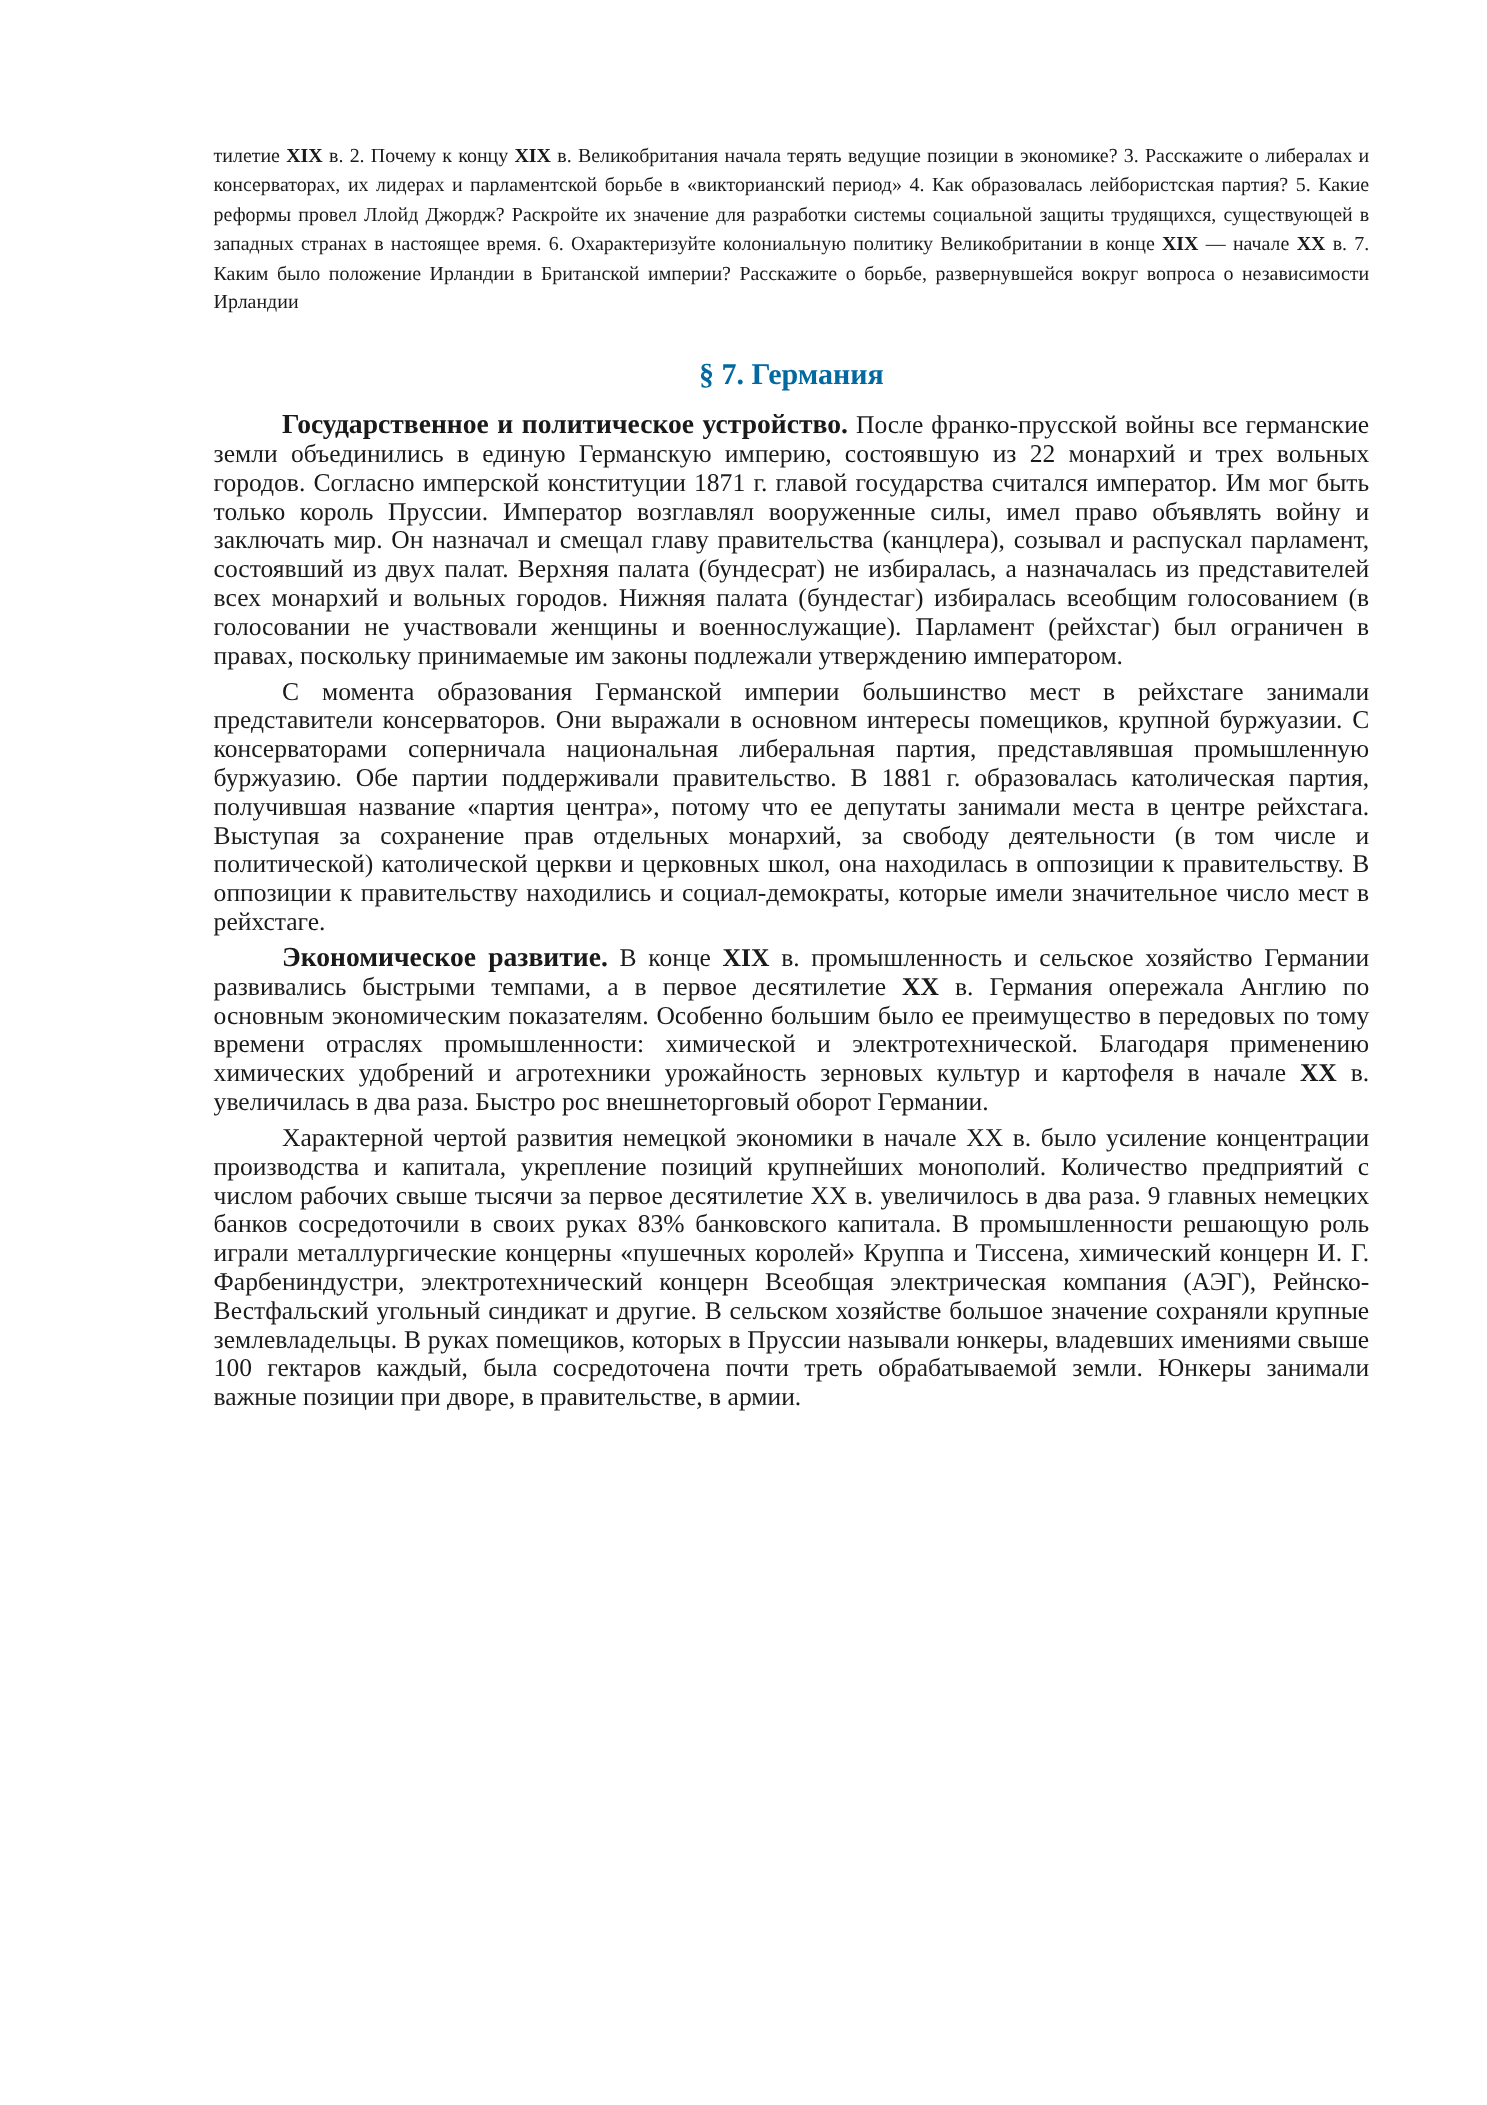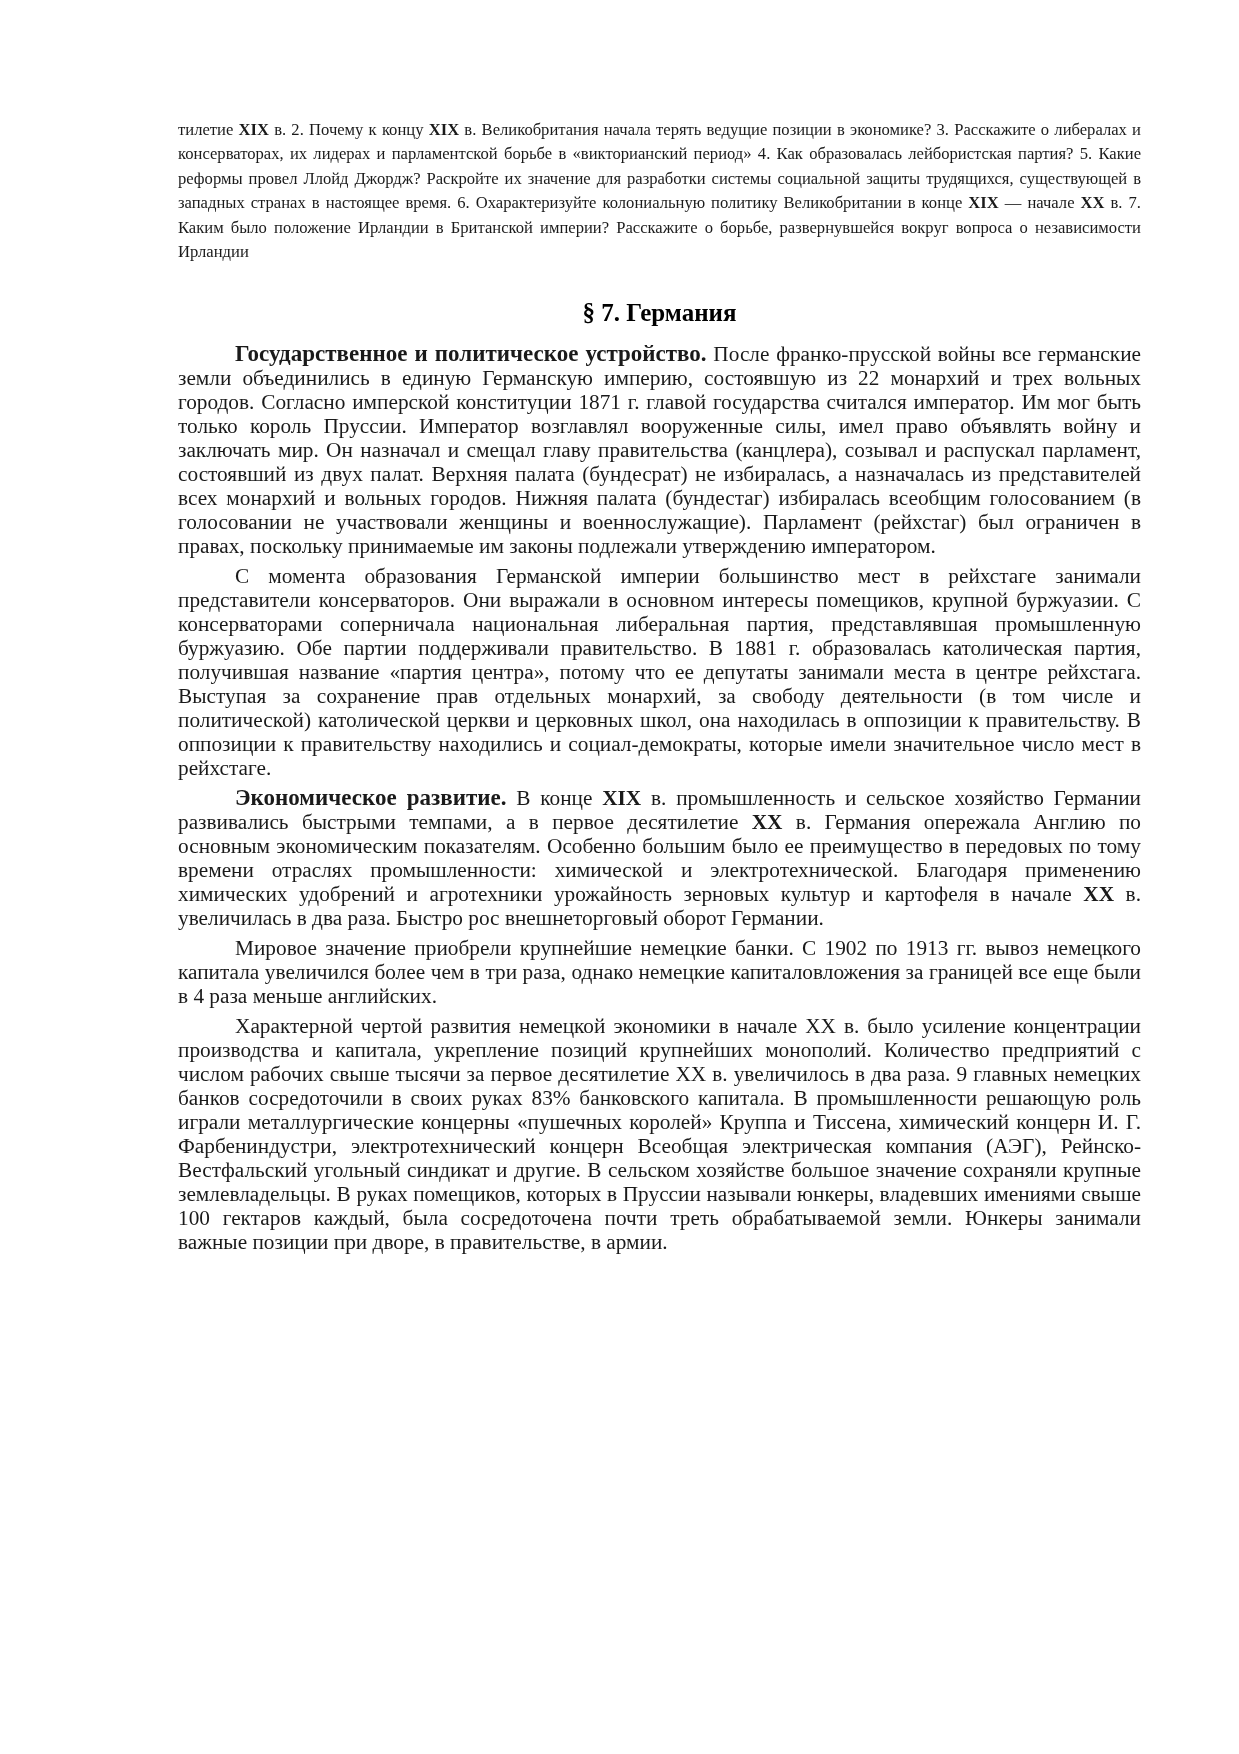--- a/index.html
+++ b/index.html
@@ -16,21 +16,21 @@
     font-size: 16.6px;
     line-height: 24.4px;
     text-align: justify;
     margin: 0;
   }
   .questions b { font-weight: bold; }
   h2.section-title {
     font-family: "Liberation Serif", "DejaVu Serif", serif;
     font-size: 25px;
     font-weight: bold;
-    color: #000000;
+    color: #0369a1;
     text-align: center;
     margin: 34px 0 14px 0;
     line-height: 30px;
   }
   .para {
     font-size: 21.3px;
     line-height: 24px;
     text-align: justify;
     text-indent: 57px;
     margin: 0 0 6px 0;
@@ -48,17 +48,16 @@
   </p>
 
   <h2 class="section-title">§ 7. Германия</h2>
 
   <p class="para"><span class="lead">Государственное и политическое устройство.</span><span> После франко-прусской войны все германские земли объединились в единую Германскую империю, состоявшую из 22 монархий и трех вольных городов. Согласно имперской конституции 1871 г. главой государства считался император. Им мог быть только король Пруссии. Император возглавлял вооруженные силы, имел право объявлять войну и заключать мир. Он назначал и смещал главу правительства (канцлера), созывал и распускал парламент, состоявший из двух палат. Верхняя палата (бундесрат) не избиралась, а назначалась из представителей всех монархий и вольных городов. Нижняя палата (бундестаг) избиралась всеобщим голосованием (в голосовании не участвовали женщины и военнослужащие). Парламент (рейхстаг) был ограничен в правах, поскольку принимаемые им законы подлежали утверждению императором.</span></p>
 
   <p class="para"><span>С момента образования Германской империи большинство мест в рейхстаге занимали представители консерваторов. Они выражали в основном интересы помещиков, крупной буржуазии. С консерваторами соперничала национальная либеральная партия, представлявшая промышленную буржуазию. Обе партии поддерживали правительство. В 1881 г. образовалась католическая партия, получившая название «партия центра», потому что ее депутаты занимали места в центре рейхстага. Выступая за сохранение прав отдельных монархий, за свободу деятельности (в том числе и политической) католической церкви и церковных школ, она находилась в оппозиции к правительству. В оппозиции к правительству находились и социал-демократы, которые имели значительное число мест в рейхстаге.</span></p>
 
   <p class="para"><span class="lead">Экономическое развитие.</span><span> В конце </span><b>XIX</b><span> в. промышленность и сельское хозяйство Германии развивались быстрыми темпами, а в первое десятилетие </span><b>XX</b><span> в. Германия опережала Англию по основным экономическим показателям. Особенно большим было ее преимущество в передовых по тому времени отраслях промышленности: химической и электротехнической. Благодаря применению химических удобрений и агротехники урожайность зерновых культур и картофеля в начале </span><b>XX</b><span> в. увеличилась в два раза. Быстро рос внешнеторговый оборот Германии.</span></p>
 
-  <p class="para"><span>Мировое значение приобрели крупнейшие немецкие банки. С 1902 по 1913 гг. вывоз немецкого капитала увеличился более чем в три раза, однако немецкие капиталовложения за границей все еще были в 4 раза меньше английских.</span></p>
 
   <p class="para"><span>Характерной чертой развития немецкой экономики в начале XX в. было усиление концентрации производства и капитала, укрепление позиций крупнейших монополий. Количество предприятий с числом рабочих свыше тысячи за первое десятилетие XX в. увеличилось в два раза. 9 главных немецких банков сосредоточили в своих руках 83% банковского капитала. В промышленности решающую роль играли металлургические концерны «пушечных королей» Круппа и Тиссена, химический концерн И. Г. Фарбениндустри, электротехнический концерн Всеобщая электрическая компания (АЭГ), Рейнско-Вестфальский угольный синдикат и другие. В сельском хозяйстве большое значение сохраняли крупные землевладельцы. В руках помещиков, которых в Пруссии называли юнкеры, владевших имениями свыше 100 гектаров каждый, была сосредоточена почти треть обрабатываемой земли. Юнкеры занимали важные позиции при дворе, в правительстве, в армии.</span></p>
 
 </div>
 
 </body></html>

